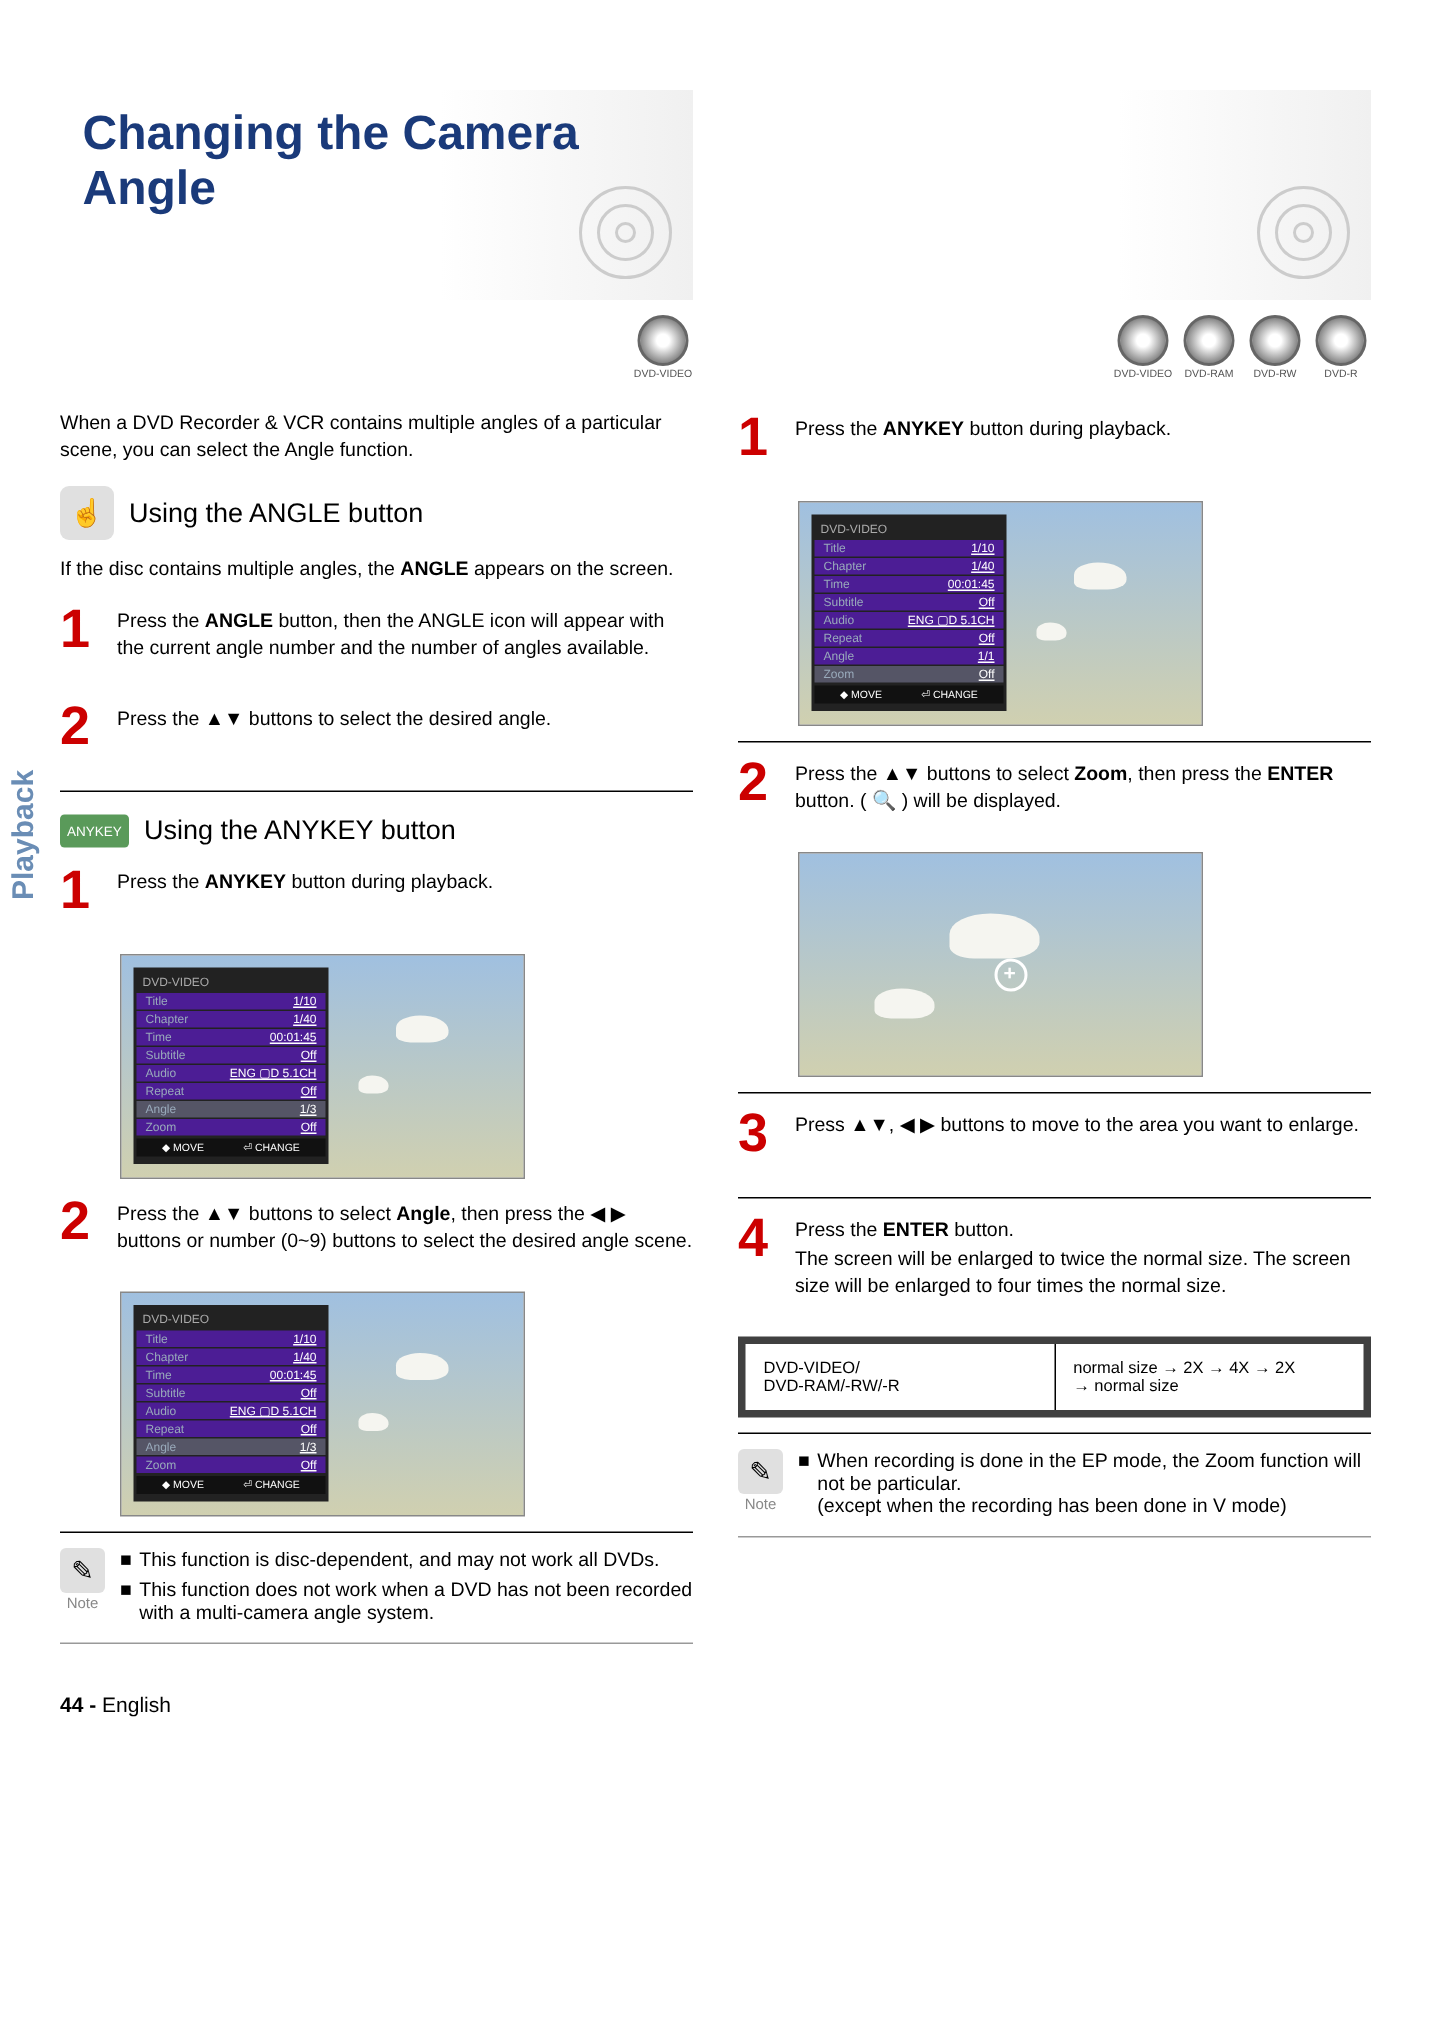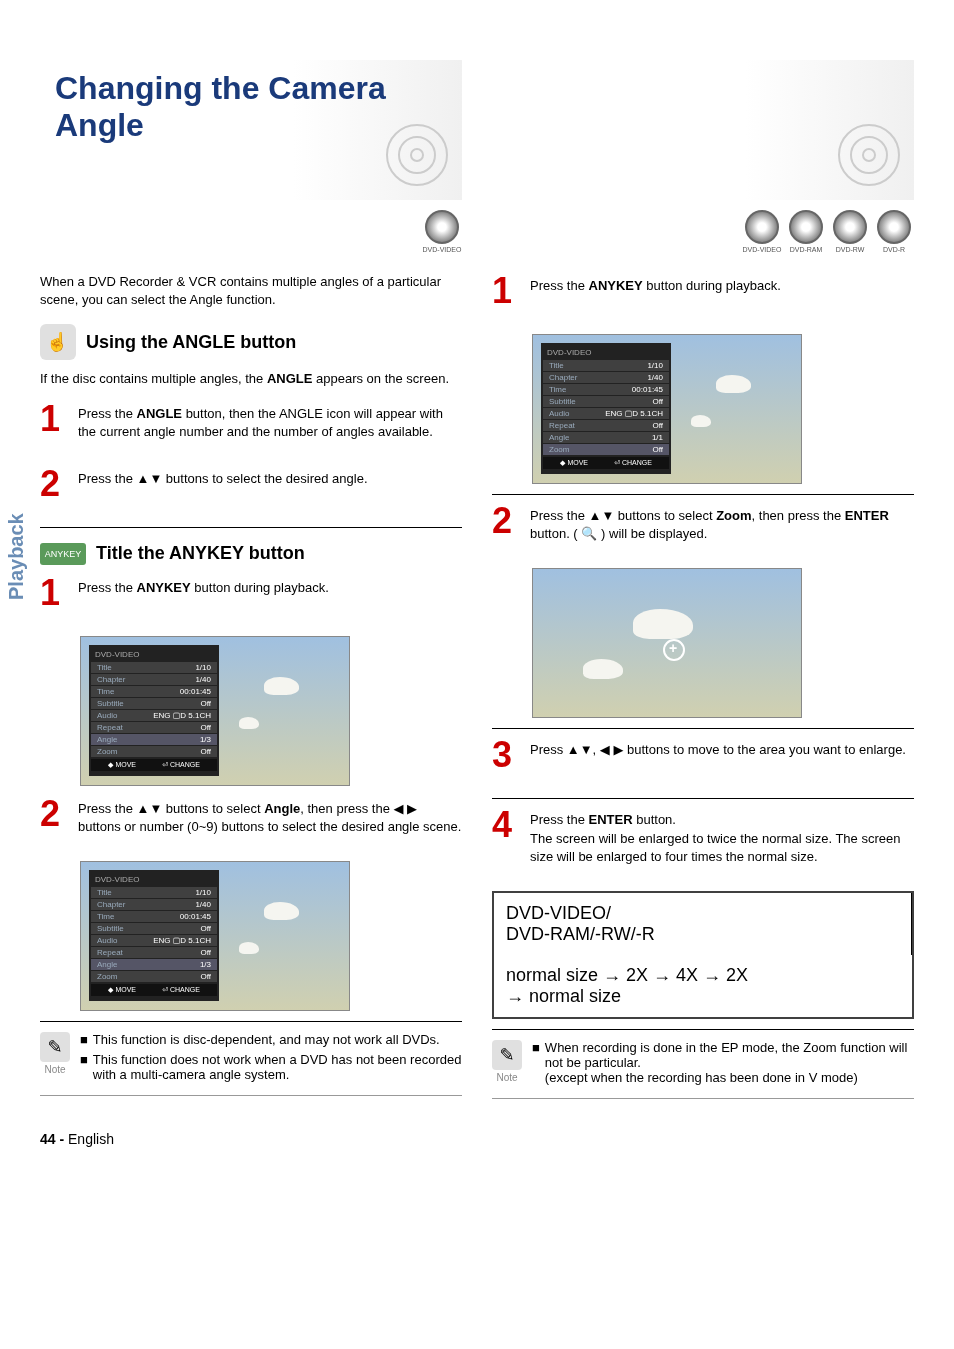--- a/index.html
+++ b/index.html
@@ -106,21 +106,21 @@
       border-radius: 3px;
       color: #fff;
       font-size: 9px;
       display: flex;
       align-items: center;
       justify-content: center;
       flex-shrink: 0;
     }
     .section-title {
       font-size: 18px;
-      font-weight: bold;
+      font-weight: normal;
     }
     .step {
       display: flex;
       gap: 10px;
       margin-bottom: 15px;
       padding-bottom: 10px;
     }
     .step-num {
       font-size: 36px;
       font-weight: bold;
@@ -164,31 +164,32 @@
     }
     .osd-header {
       color: #aaa;
       font-size: 8px;
       padding: 2px 6px;
     }
     .osd-row {
       display: flex;
       justify-content: space-between;
       padding: 1px 6px;
-      background: #404040;
+      background: #4c1d95;
       margin: 1px 2px;
     }
     .osd-row.active {
       background: #556;
     }
     .osd-label {
       color: #9ab;
     }
     .osd-val {
       color: #fff;
+      text-decoration: underline;
     }
     .osd-footer {
       background: #111;
       margin: 2px;
       padding: 2px 4px;
       font-size: 7px;
       display: flex;
       justify-content: space-around;
     }
     .osd-footer span {
@@ -245,25 +246,24 @@
     }
     .note-content {
       flex: 1;
     }
     .note-content .bullet {
       display: flex;
       gap: 5px;
       margin-bottom: 5px;
     }
     .table-box {
-      border: 2px solid #404040;
+      border: 5px solid #404040;
       display: flex;
       margin: 10px 0;
-      font-size: 18px;
-      flex-direction: column;
+      font-size: 11px;
     }
     .table-cell {
       padding: 10px 12px;
       flex: 1;
     }
     .table-cell:first-child {
       border-right: 1px solid #000;
     }
     .footer {
       margin-top: 24px;
@@ -322,21 +322,21 @@
     </div>
 
     <div class="step">
       <div class="step-num">2</div>
       <div class="step-text">Press the ▲▼ buttons to select the desired angle.</div>
     </div>
     <div class="step-sep"></div>
 
     <div class="section-head">
       <div class="anykey-badge">ANYKEY</div>
-      <div class="section-title">Title the ANYKEY button</div>
+      <div class="section-title">Using the ANYKEY button</div>
     </div>
 
     <div class="step">
       <div class="step-num">1</div>
       <div class="step-text">
         <span>Press the </span><b>ANYKEY</b><span> button during playback.</span>
       </div>
     </div>
 
     <div class="screenshot">

